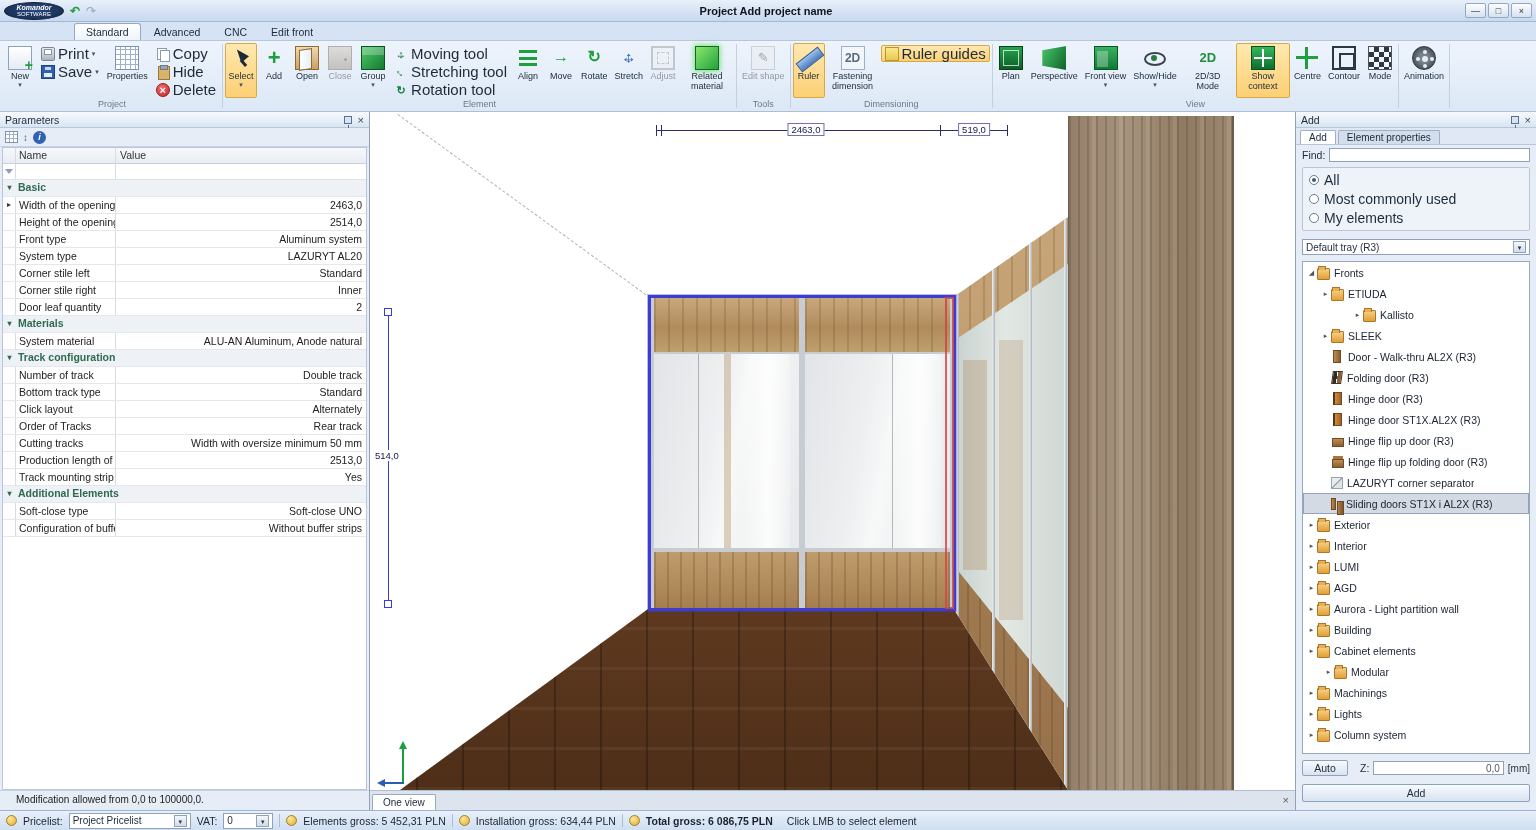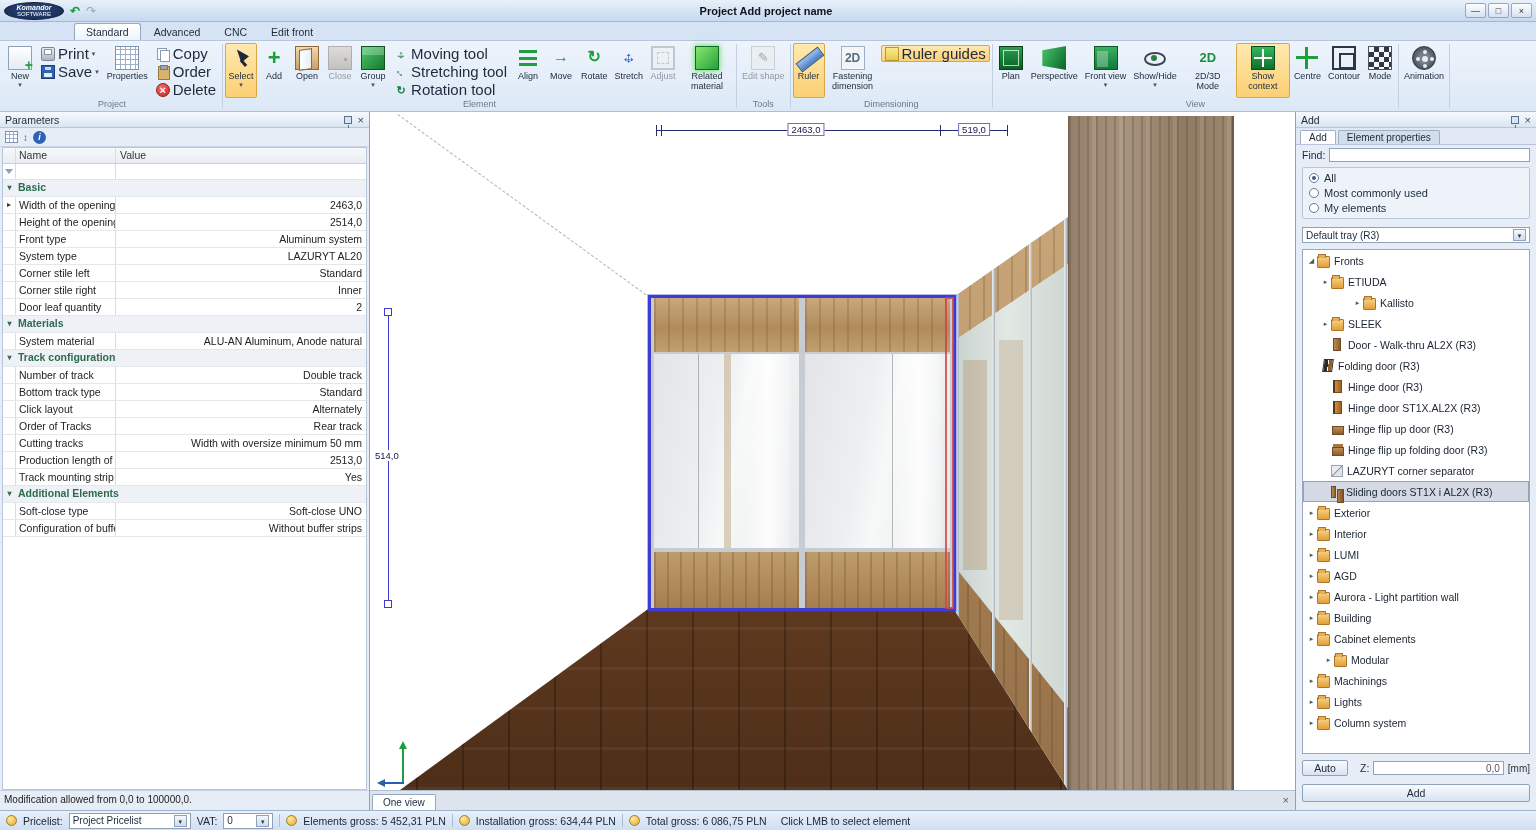--- a/index.html
+++ b/index.html
@@ -143,21 +143,21 @@
   .pgut{width:13px;flex:none;border-right:1px solid #d8dde4;text-align:center;font-size:8px;color:#333;line-height:16px;}
   .pname{width:100px;flex:none;padding:1px 3px;border-right:1px solid #d8dde4;overflow:hidden;white-space:nowrap;}
   .pval{flex:1;padding:1px 4px;text-align:right;overflow:hidden;white-space:nowrap;}
   .pval-h{flex:1;padding:1px 4px;text-align:left;}
   .pfilterrow{display:flex;height:16px;border-bottom:1px solid #e0e3e8;background:#fff;}
   .funnel{display:inline-block;width:0;height:0;border:4px solid transparent;border-top:5px solid #8fa0b6;margin-top:5px;}
   .prow{display:flex;height:17px;line-height:15px;border-bottom:1px solid #e4e7eb;color:#222;}
   .prow.pgroup{background:#eef1f5;color:#2e6b4e;font-weight:bold;}
   .garrow{width:13px;flex:none;text-align:center;font-size:8px;color:#2e6b4e;}
   .gname{padding-left:2px;}
-  .pfoot{flex:none;border-top:1px solid #c9d4e2;padding:3px 4px 5px;font-size:10px;color:#222;background:#e6edf7;}
+  .pfoot{flex:none;border-top:1px solid #c9d4e2;padding:3px 16px 5px;font-size:10px;color:#222;background:#e6edf7;}
 
   
   .vpwrap{flex:1;display:flex;flex-direction:column;min-width:0;}
   .vp{position:relative;flex:1;background:#fff;overflow:hidden;}
   .dashline{position:absolute;left:28px;top:2px;width:312px;border-top:1px dashed #b4b4b4;transform:rotate(36deg);transform-origin:0 0;}
   .floor{position:absolute;inset:0;clip-path:polygon(30px 678px,278px 497px,588px 497px,703px 678px);
      background:
        repeating-linear-gradient(90deg,rgba(0,0,0,.25) 0 2px,transparent 2px 46px),
        repeating-linear-gradient(0deg,rgba(255,255,255,.05) 0 3px,transparent 3px 40px),
        linear-gradient(180deg,#8a5f3a 0%,#6f4527 45%,#4e2e18 100%);}
@@ -220,21 +220,21 @@
   .rtabs{display:flex;gap:2px;padding:2px 4px 0;border-bottom:1px solid #b7c6da;background:#dfe8f4;flex:none;}
   .rtab{padding:1px 8px;font-size:10px;background:#d3deec;border:1px solid #9fb0c6;border-bottom:none;
      border-radius:2px 2px 0 0;color:#1c2a3a;}
   .rtab.active{background:#fff;}
   .findrow{display:flex;align-items:center;gap:4px;padding:3px 6px;flex:none;}
   .findlabel{font-size:10.5px;color:#1c2a3a;}
   .findinput{flex:1;height:14px;border:1px solid #8fa2bb;font-size:10px;padding:0 2px;background:#fff;
      font-family:"Liberation Sans",sans-serif;}
   .radiobox{margin:2px 6px;border:1px solid #b9c6d8;background:#eef3fa;padding:4px 6px;display:flex;
      flex-direction:column;gap:3px;border-radius:2px;flex:none;}
-  .radiorow{display:flex;align-items:center;gap:5px;font-size:11px;color:#1c2a3a;}
+  .radiorow{display:flex;align-items:center;gap:5px;font-size:14px;color:#1c2a3a;}
   .radio{width:10px;height:10px;border:1px solid #6b7c92;border-radius:50%;background:#fff;position:relative;flex:none;}
   .radio.sel::after{content:"";position:absolute;left:2px;top:2px;width:4px;height:4px;background:#3c5a7c;border-radius:50%;}
   .trayrow{padding:6px 6px 4px;flex:none;}
   .sbox{background:#fff;border:1px solid #8fa2bb;height:16px;display:flex;align-items:center;
      padding:0 3px;font-size:10px;color:#1c2a3a;position:relative;}
   .ddbtn{margin-left:auto;width:13px;height:12px;background:linear-gradient(#f4f8fc,#cfdcec);
      border:1px solid #8fa2bb;font-size:7px;text-align:center;line-height:11px;color:#334;}
   .treebox{flex:1;margin:2px 6px;background:#fff;border:1px solid #98a8c0;overflow:hidden;font-size:10.5px;min-height:0;}
   .trow{display:flex;align-items:center;height:21px;padding-right:2px;color:#1a2330;white-space:nowrap;}
   .trow.sel{background:#d4dae4;outline:1px solid #93a2b8;outline-offset:-1px;}
@@ -267,21 +267,21 @@
   .addbtn{height:18px;margin:4px 6px 8px;flex:none;}
 
   
   .statusbar{height:20px;flex:none;background:linear-gradient(#e8f0fa,#cfdff2);border-top:1px solid #9fb4cf;
      display:flex;align-items:center;font-size:10.5px;color:#1c2330;padding:0 6px;gap:6px;white-space:nowrap;}
   .coin{width:11px;height:11px;border-radius:50%;flex:none;
      background:radial-gradient(circle at 35% 30%,#ffe9a0,#e0a92f);border:1px solid #a87f1c;}
   .sbox.w120{width:122px;}
   .sbox.w55{width:50px;}
   .ssep{width:1px;height:13px;background:#aabdd4;flex:none;}
-  .sb-text.bold{font-weight:normal;text-align:right;}
+  .sb-text.bold{font-weight:bold;text-align:right;}
   .sb-text.hint{margin-left:8px;}
 </style>
 </head>
 <body>
 
 <div class="app">
 
   <div class="titlebar">
     <div class="logo">
       <span class="l1">Komandor</span>
@@ -328,21 +328,21 @@
             <span class="icon i-props"></span>
             <span class="blabel">Properties</span>
           </div>
           <div class="rstack">
             <div class="rbtn sm">
               <span class="icon i-copy"></span>
               <span class="blabel">Copy</span>
             </div>
             <div class="rbtn sm">
               <span class="icon i-paste"></span>
-              <span class="blabel">Order</span>
+              <span class="blabel">Hide</span>
             </div>
             <div class="rbtn sm">
               <span class="icon i-delete"></span>
               <span class="blabel">Delete</span>
             </div>
           </div>
         </div>
         <div class="rlabel">Project</div>
       </div>
       <div class="rdiv"></div>
@@ -744,21 +744,21 @@
           <div class="trow" style="padding-left: 17px;">
             <span class="texp">▸</span>
             <span class="ti ti-folder"></span>
             <span class="tlabel">SLEEK</span>
           </div>
           <div class="trow" style="padding-left: 17px;">
             <span class="texp"></span>
             <span class="ti ti-door"></span>
             <span class="tlabel">Door - Walk-thru AL2X (R3)</span>
           </div>
-          <div class="trow" style="padding-left: 7px;">
+          <div class="trow" style="padding-left: 16px;">
             <span class="texp"></span>
             <span class="ti ti-folding"></span>
             <span class="tlabel">Folding door (R3)</span>
           </div>
           <div class="trow" style="padding-left: 17px;">
             <span class="texp"></span>
             <span class="ti ti-hinge"></span>
             <span class="tlabel">Hinge door (R3)</span>
           </div>
           <div class="trow" style="padding-left: 17px;">

